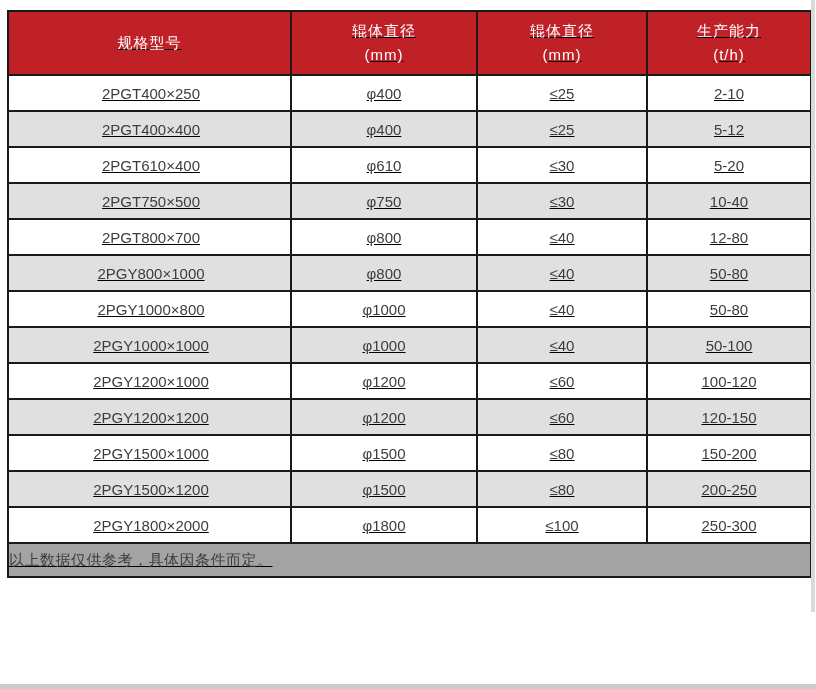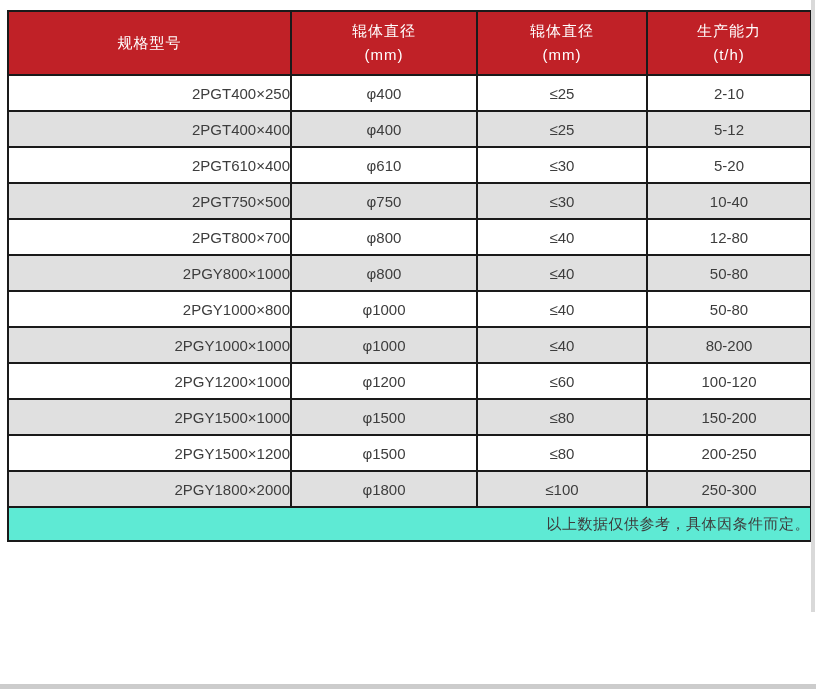--- a/index.html
+++ b/index.html
@@ -19,20 +19,21 @@
     position:relative;
     font-family:"Liberation Sans","DejaVu Sans",sans-serif;
     overflow:hidden;
   }
   table.spec{
     border-collapse:collapse;
     table-layout:fixed;
     position:absolute;
     left:7px;top:10px;
     width:803px;
+    text-decoration:underline;
   }
   table.spec th, table.spec td{
     border:2px solid var(--border-color);
     overflow:hidden;
   }
   table.spec th{
     background:var(--header-bg);
     color:var(--header-text);
     font-weight:400;
     font-size:15px;
@@ -46,30 +47,30 @@
   table.spec td{
     font-size:15px;
     color:var(--cell-text);
     height:34px;
     text-align:center;
     vertical-align:middle;
     background:var(--row-bg);
     padding:0;
   }
   table.spec tbody td:first-child{
-    text-align:right;
+    text-align:center;
     padding-left:3px;
   }
   table.spec tbody tr:nth-child(even) td{
     background:var(--row-alt-bg);
   }
   table.spec tfoot td{
     height:32px;
-    text-align:right;
-    background:#5eead4;
+    text-align:left;
+    background:#a3a3a3;
     letter-spacing:0.5px;
   }
   col.c0{width:283px;}
   col.c1{width:186px;}
   col.c2{width:170px;}
   col.c3{width:164px;}
   .bottom-strip{
     position:absolute;
     left:0;right:0;bottom:0;
     height:5px;
@@ -151,27 +152,33 @@
       <tr>
         <td>2PGY1000×800</td>
         <td>φ1000</td>
         <td>≤40</td>
         <td>50-80</td>
       </tr>
       <tr>
         <td>2PGY1000×1000</td>
         <td>φ1000</td>
         <td>≤40</td>
-        <td>80-200</td>
+        <td>50-100</td>
       </tr>
       <tr>
         <td>2PGY1200×1000</td>
         <td>φ1200</td>
         <td>≤60</td>
         <td>100-120</td>
+      </tr>
+      <tr>
+        <td>2PGY1200×1200</td>
+        <td>φ1200</td>
+        <td>≤60</td>
+        <td>120-150</td>
       </tr>
       <tr>
         <td>2PGY1500×1000</td>
         <td>φ1500</td>
         <td>≤80</td>
         <td>150-200</td>
       </tr>
       <tr>
         <td>2PGY1500×1200</td>
         <td>φ1500</td>

